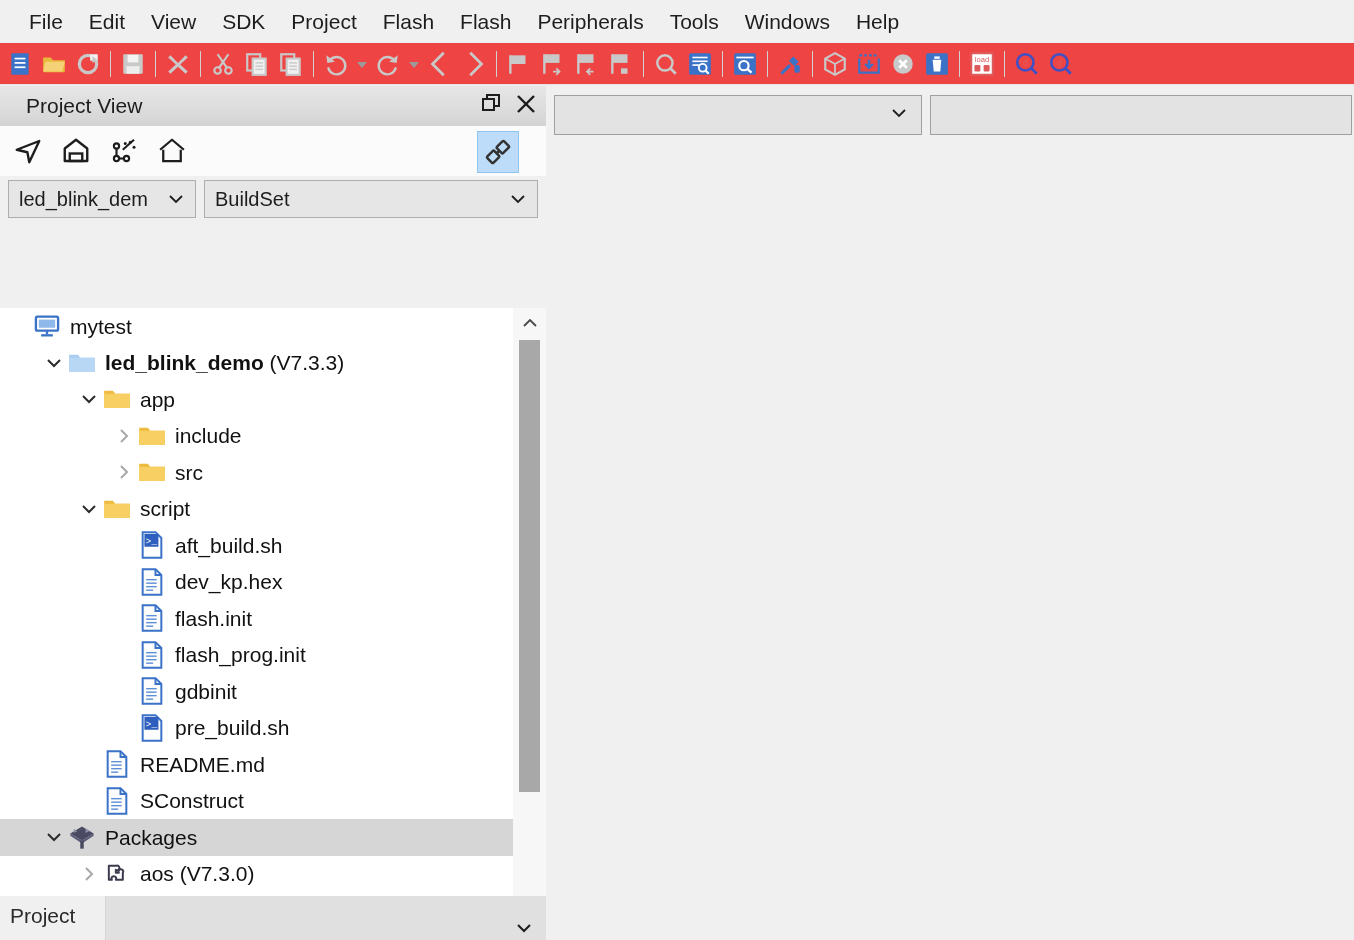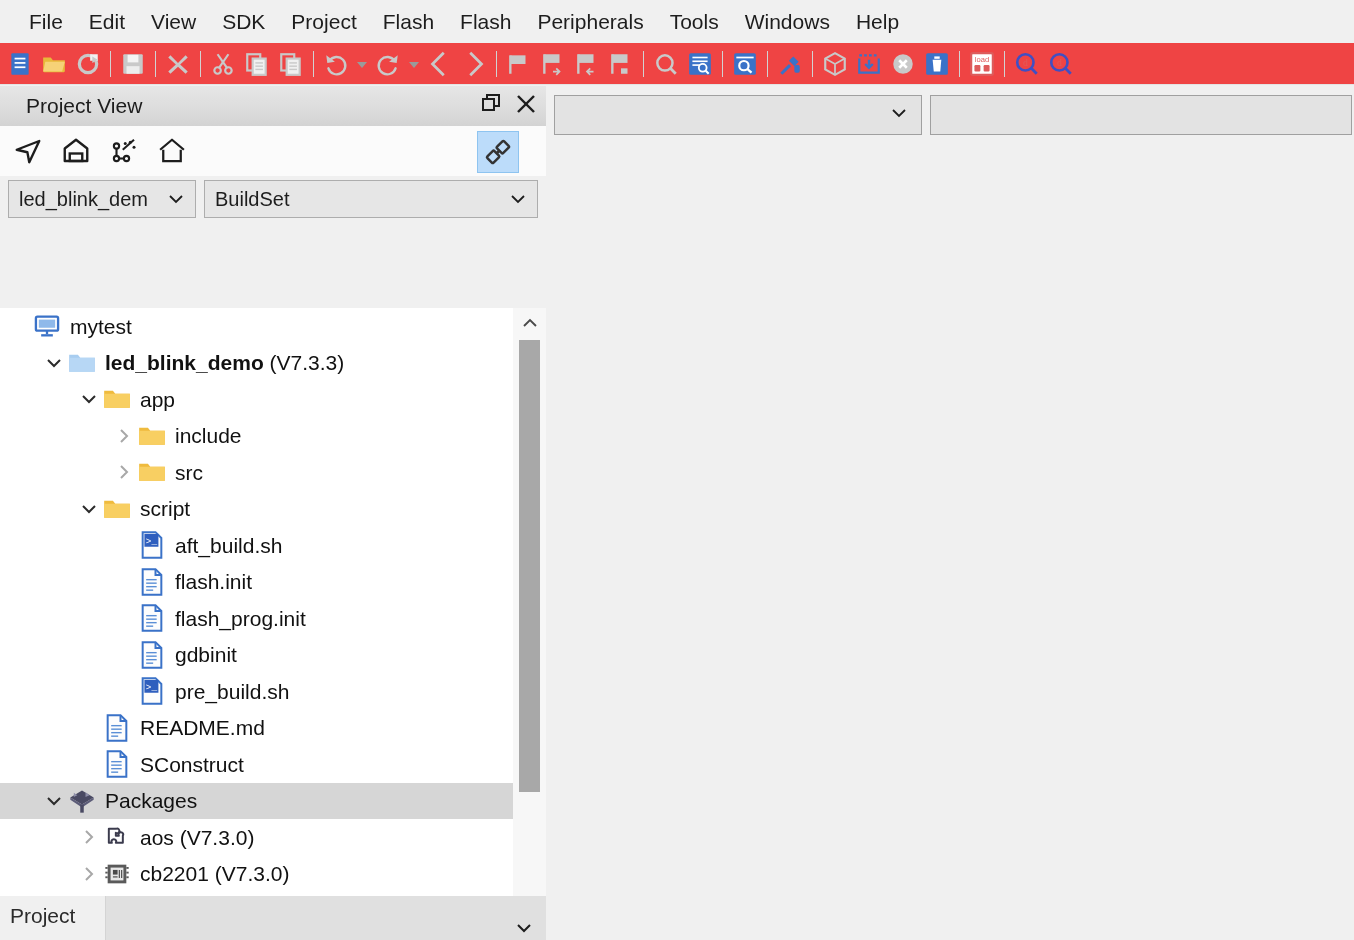--- a/index.html
+++ b/index.html
@@ -641,20 +641,37 @@
                 <path d="M2 1 h11 l5 5 v17 H2 Z" fill="#fdfdfd" stroke="#3a72c8" stroke-width="1.7"></path>
                 <path d="M13 1 v5 h5" fill="none" stroke="#3a72c8" stroke-width="1.7"></path>
                 <g stroke="#5b8fd6" stroke-width="1.2">
                   <line x1="5" y1="10" x2="14" y2="10"></line>
                   <line x1="5" y1="13" x2="14" y2="13"></line>
                   <line x1="5" y1="16" x2="14" y2="16"></line>
                   <line x1="5" y1="19" x2="11" y2="19"></line>
                 </g>
               </svg>
             </span>
+            <span class="label">dev_kp.hex</span>
+          </div>
+          <div class="row">
+            <span style="width: 111px; flex: 0 0 auto;"></span>
+            <span class="twisty blank"></span>
+            <span class="ticon">
+              <svg width="26" height="28" viewBox="0 0 20 24">
+                <path d="M2 1 h11 l5 5 v17 H2 Z" fill="#fdfdfd" stroke="#3a72c8" stroke-width="1.7"></path>
+                <path d="M13 1 v5 h5" fill="none" stroke="#3a72c8" stroke-width="1.7"></path>
+                <g stroke="#5b8fd6" stroke-width="1.2">
+                  <line x1="5" y1="10" x2="14" y2="10"></line>
+                  <line x1="5" y1="13" x2="14" y2="13"></line>
+                  <line x1="5" y1="16" x2="14" y2="16"></line>
+                  <line x1="5" y1="19" x2="11" y2="19"></line>
+                </g>
+              </svg>
+            </span>
             <span class="label">flash.init</span>
           </div>
           <div class="row">
             <span style="width: 111px; flex: 0 0 auto;"></span>
             <span class="twisty blank"></span>
             <span class="ticon">
               <svg width="26" height="28" viewBox="0 0 20 24">
                 <path d="M2 1 h11 l5 5 v17 H2 Z" fill="#fdfdfd" stroke="#3a72c8" stroke-width="1.7"></path>
                 <path d="M13 1 v5 h5" fill="none" stroke="#3a72c8" stroke-width="1.7"></path>
                 <g stroke="#5b8fd6" stroke-width="1.2">

